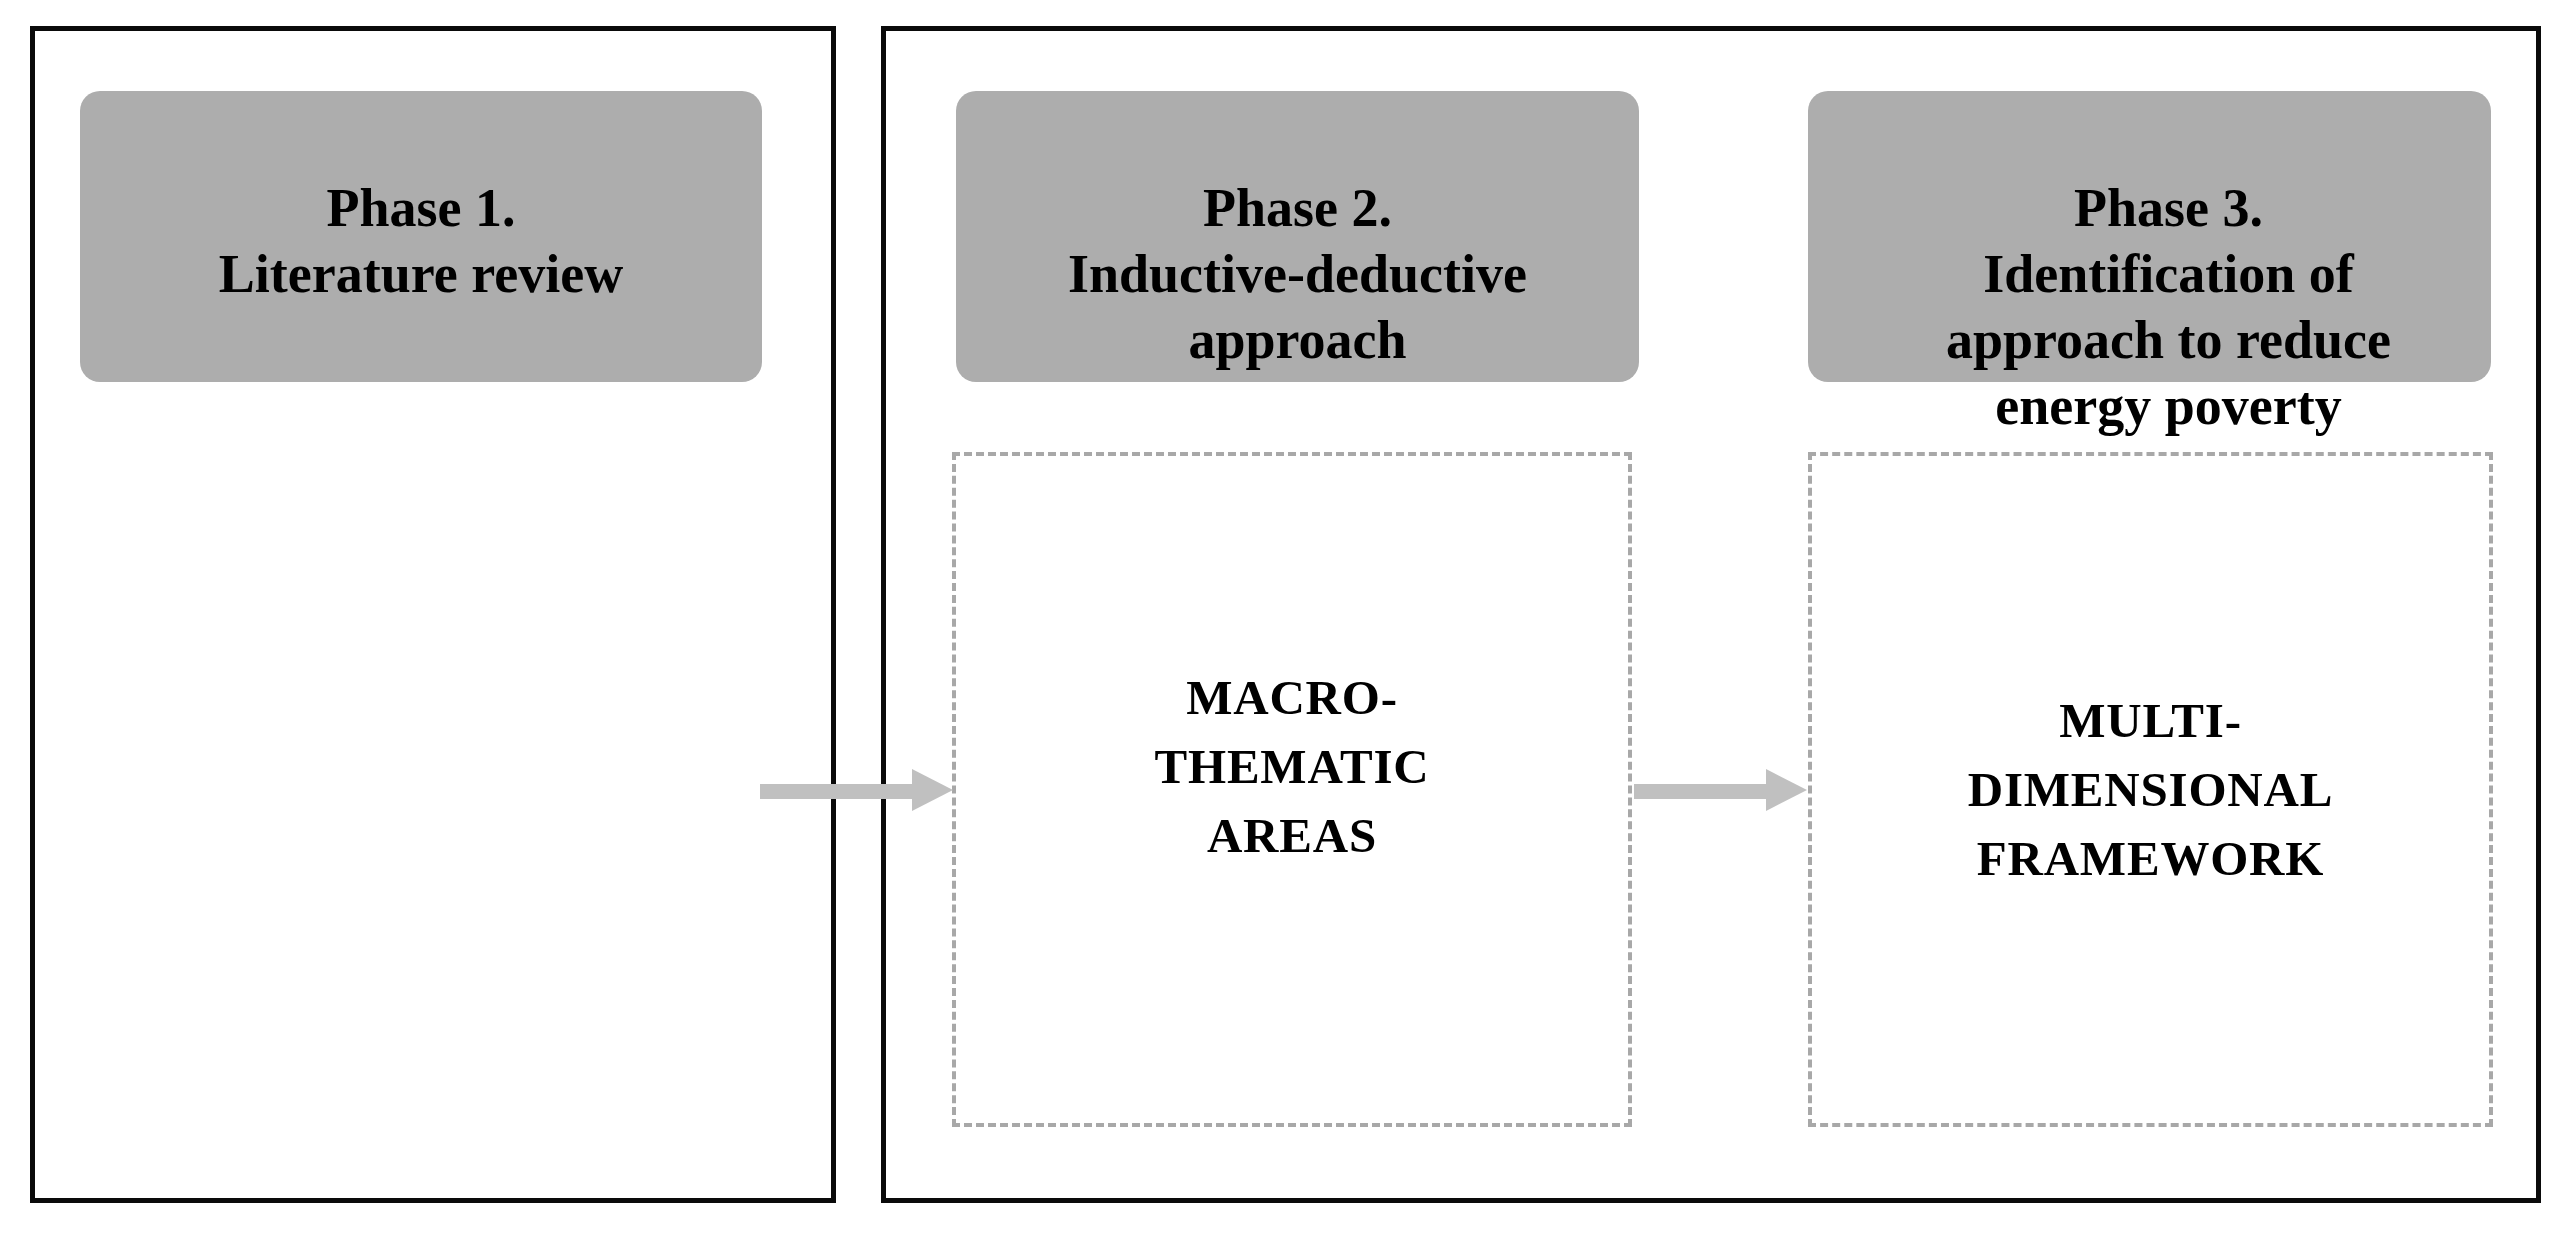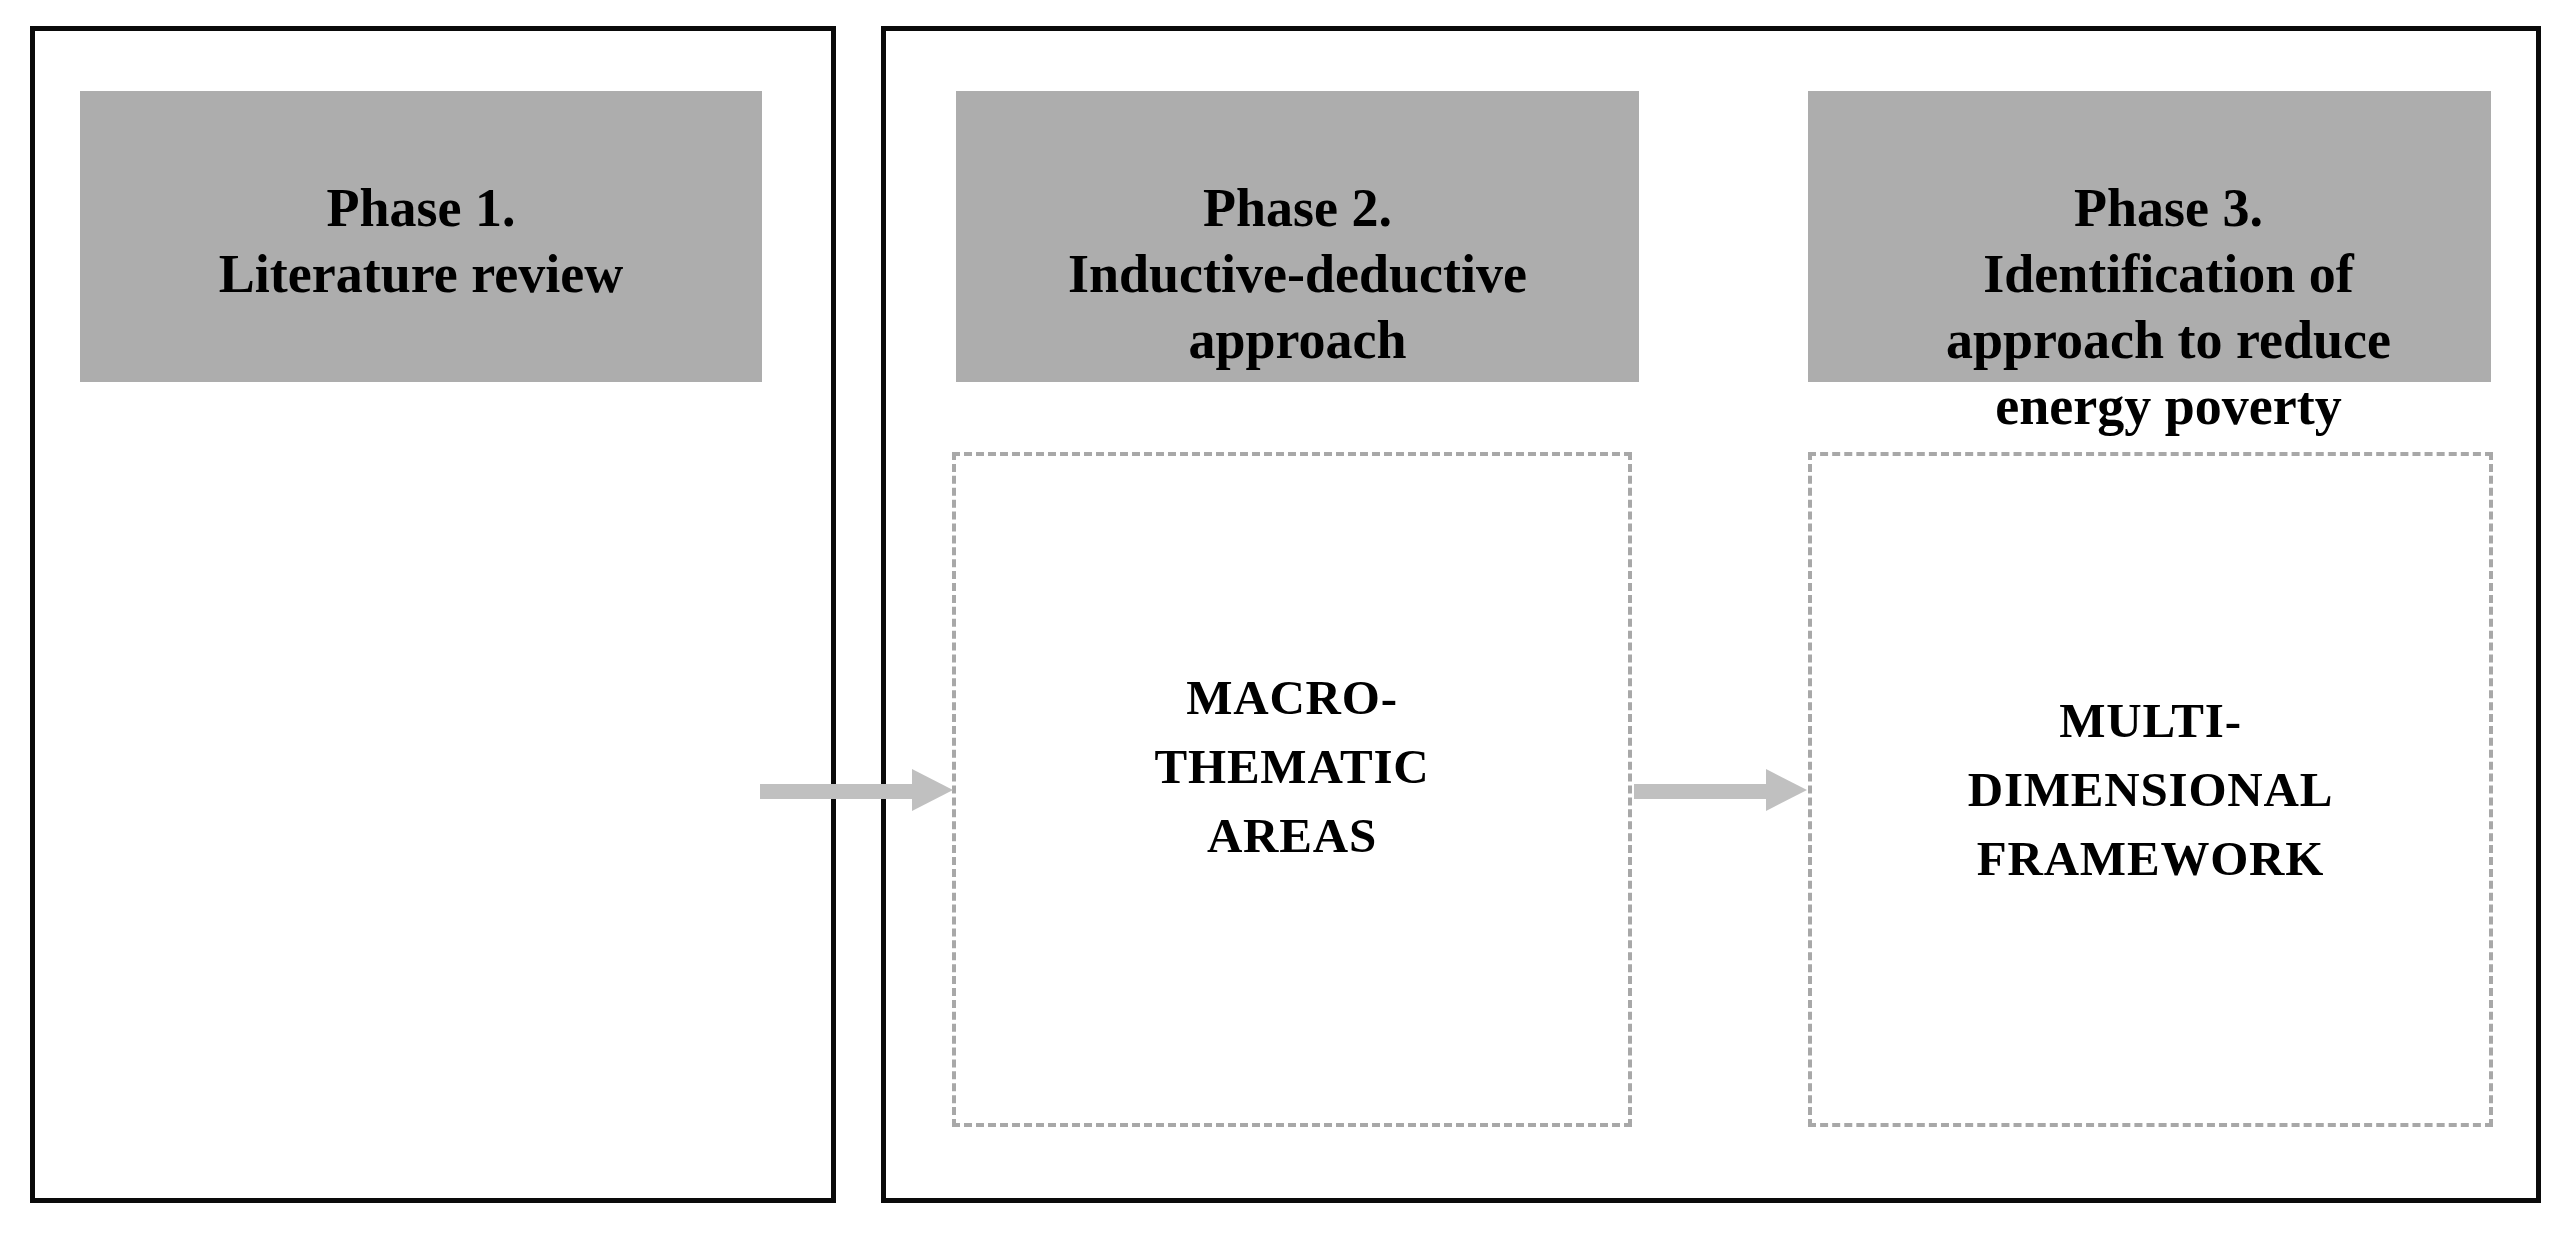--- a/index.html
+++ b/index.html
@@ -28,20 +28,21 @@
 
   .header-box {
     position: absolute;
     background: #adadad;
     text-align: center;
     font-weight: bold;
     font-size: 54px;
     line-height: 66px;
     padding-top: 18px;
     white-space: pre-line;
+    border-radius: 20px;
   }
   .header-1 { left: 80px;   top: 91px; width: 682px; height: 291px; }
   .header-2 { left: 956px; top: 91px; width: 683px; height: 291px; }
   .header-3 { left: 1808px; top: 91px; width: 683px; height: 291px; padding-left: 38px; }
 
   .dashed-box {
     position: absolute;
     border: 4.1px dashed #a8a8a8;
     display: flex;
     align-items: center;

